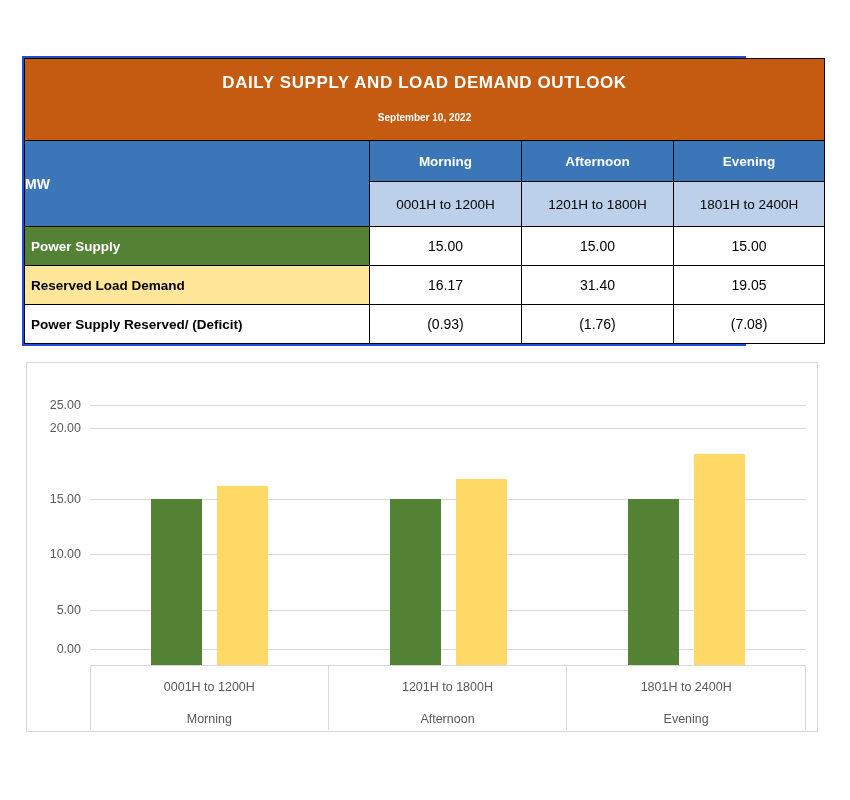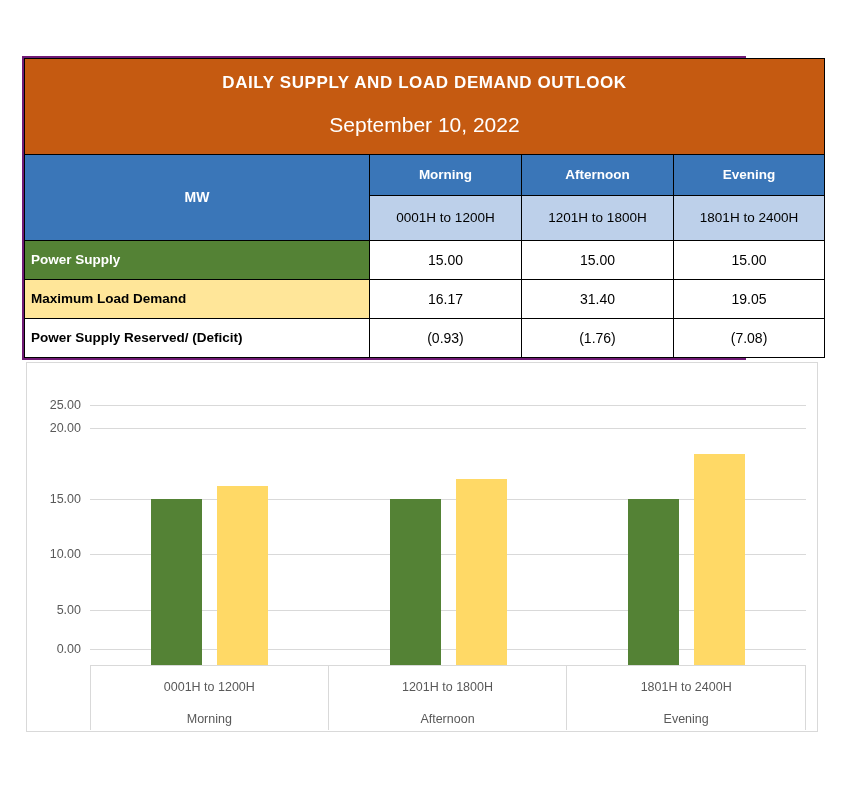--- a/index.html
+++ b/index.html
@@ -15,21 +15,21 @@
     position: relative;
     overflow: hidden;
   }
 
   
   .table-wrap {
     position: absolute;
     left: 22px;
     top: 56px;
     width: 724px;
-    border: 2px solid #701a75;
+    border: 2px solid #1d4ed8;
     box-sizing: border-box;
     background: #a16207;
   }
   table.outlook {
     border-collapse: collapse;
     width: 100%;
     table-layout: fixed;
   }
   table.outlook td {
     border: 1px solid #000000;
@@ -45,31 +45,30 @@
     border-bottom: 1px solid #000 !important;
   }
   .title-main {
     font-size: 17px;
     font-weight: bold;
     letter-spacing: 0.6px;
     line-height: 1.2;
     padding-bottom: 19px;
   }
   .title-sub {
-    font-size: 21px;
-    font-weight: normal;
+    font-size: 10px;
+    font-weight: bold;
     line-height: 1.2;
   }
 
   .mw-cell {
     background: #3A76B8;
     color: #ffffff;
     font-size: 14px;
     font-weight: bold;
-    text-align: center;
     height: 84px;
   }
   .period-cell {
     background: #3A76B8;
     color: #ffffff;
     font-size: 13.5px;
     font-weight: bold;
     text-align: center;
     height: 40px;
   }
@@ -200,21 +199,21 @@
         <td class="range-cell">1201H to 1800H</td>
         <td class="range-cell">1801H to 2400H</td>
       </tr>
       <tr>
         <td class="row-label lbl-green">Power Supply</td>
         <td class="val-cell">15.00</td>
         <td class="val-cell">15.00</td>
         <td class="val-cell">15.00</td>
       </tr>
       <tr>
-        <td class="row-label lbl-yellow">Maximum Load Demand</td>
+        <td class="row-label lbl-yellow">Reserved Load Demand</td>
         <td class="val-cell">16.17</td>
         <td class="val-cell">31.40</td>
         <td class="val-cell">19.05</td>
       </tr>
       <tr>
         <td class="row-label lbl-plain">Power Supply Reserved/ (Deficit)</td>
         <td class="val-cell">(0.93)</td>
         <td class="val-cell">(1.76)</td>
         <td class="val-cell">(7.08)</td>
       </tr>

